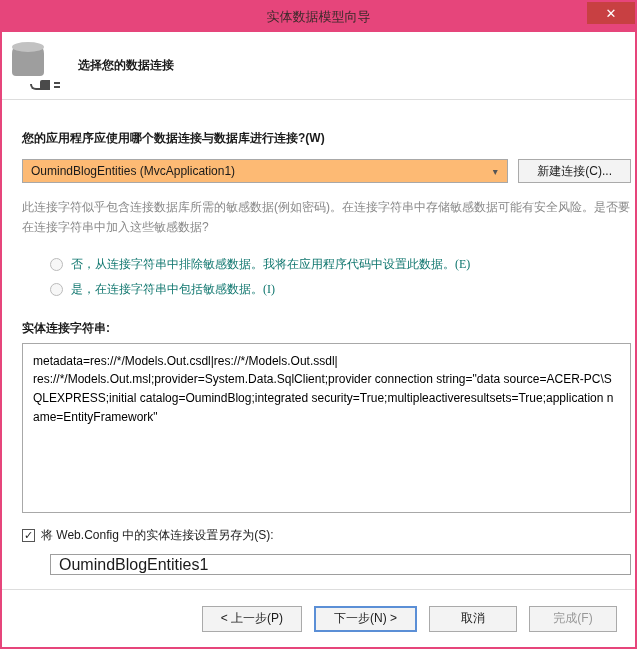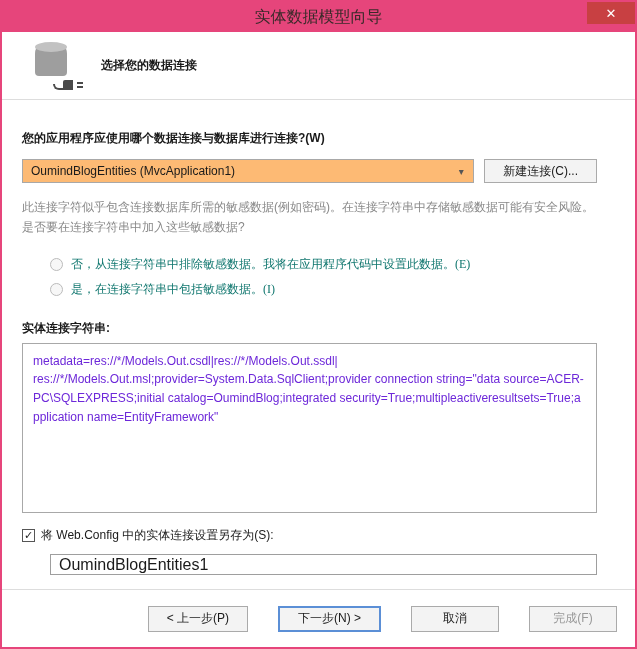--- a/index.html
+++ b/index.html
@@ -20,42 +20,42 @@
     .titlebar {
       height: 30px;
       background: #e6457b;
       display: flex;
       align-items: center;
       justify-content: center;
       position: relative;
     }
     .titlebar-title {
       color: #3a2a2a;
-      font-size: 16px;
+      font-size: 13px;
     }
     .close-btn {
       position: absolute;
       right: 0;
       top: 0;
       width: 48px;
       height: 22px;
       background: #c84042;
       color: #fff;
       display: flex;
       align-items: center;
       justify-content: center;
       font-size: 13px;
       font-family: Arial, sans-serif;
     }
     .header {
       height: 68px;
       background: #fff;
       display: flex;
       align-items: center;
-      padding: 0 33px;
+      padding: 0 10px;
       border-bottom: 1px solid #ddd;
     }
     .header-icon {
       width: 44px;
       height: 44px;
       margin-right: 22px;
       position: relative;
     }
     .db-cylinder {
       position: absolute;
@@ -100,21 +100,21 @@
       border-top: none;
       border-right: none;
       border-radius: 0 0 0 6px;
     }
     .header-title {
       font-weight: bold;
       font-size: 12px;
     }
     .content {
       flex: 1;
-      padding: 30px 38px 14px 20px;
+      padding: 30px 4px 14px 20px;
       display: flex;
       flex-direction: column;
       overflow: hidden;
     }
     .prompt {
       font-weight: bold;
       font-size: 12px;
       margin-bottom: 12px;
     }
     .row-conn {
@@ -181,21 +181,21 @@
       margin-bottom: 6px;
       font-weight: bold;
     }
     .conn-box {
       border: 1px solid #a8a8a8;
       background: #fff;
       height: 180px;
       padding: 8px 10px;
       font-size: 12px;
       line-height: 1.55;
-      color: #6d28d9;
+      color: #000000;
       overflow: auto;
       word-break: break-all;
       margin-bottom: 14px;
     }
     .check-row {
       display: flex;
       align-items: center;
       gap: 6px;
       margin-bottom: 10px;
     }
@@ -219,21 +219,21 @@
       display: flex;
       align-items: center;
       font-size: 16px;
     }
     .footer {
       height: 58px;
       border-top: 1px solid #ddd;
       display: flex;
       align-items: center;
       justify-content: flex-end;
-      gap: 30px;
+      gap: 12px;
       padding: 0 18px;
     }
     .footer .btn { min-width: 88px; height: 26px; }
     .btn.primary { border: 2px solid #5b8fd6; }
   </style>
 </head>
 <body>
 
 <div class="window">
   <div class="titlebar">

